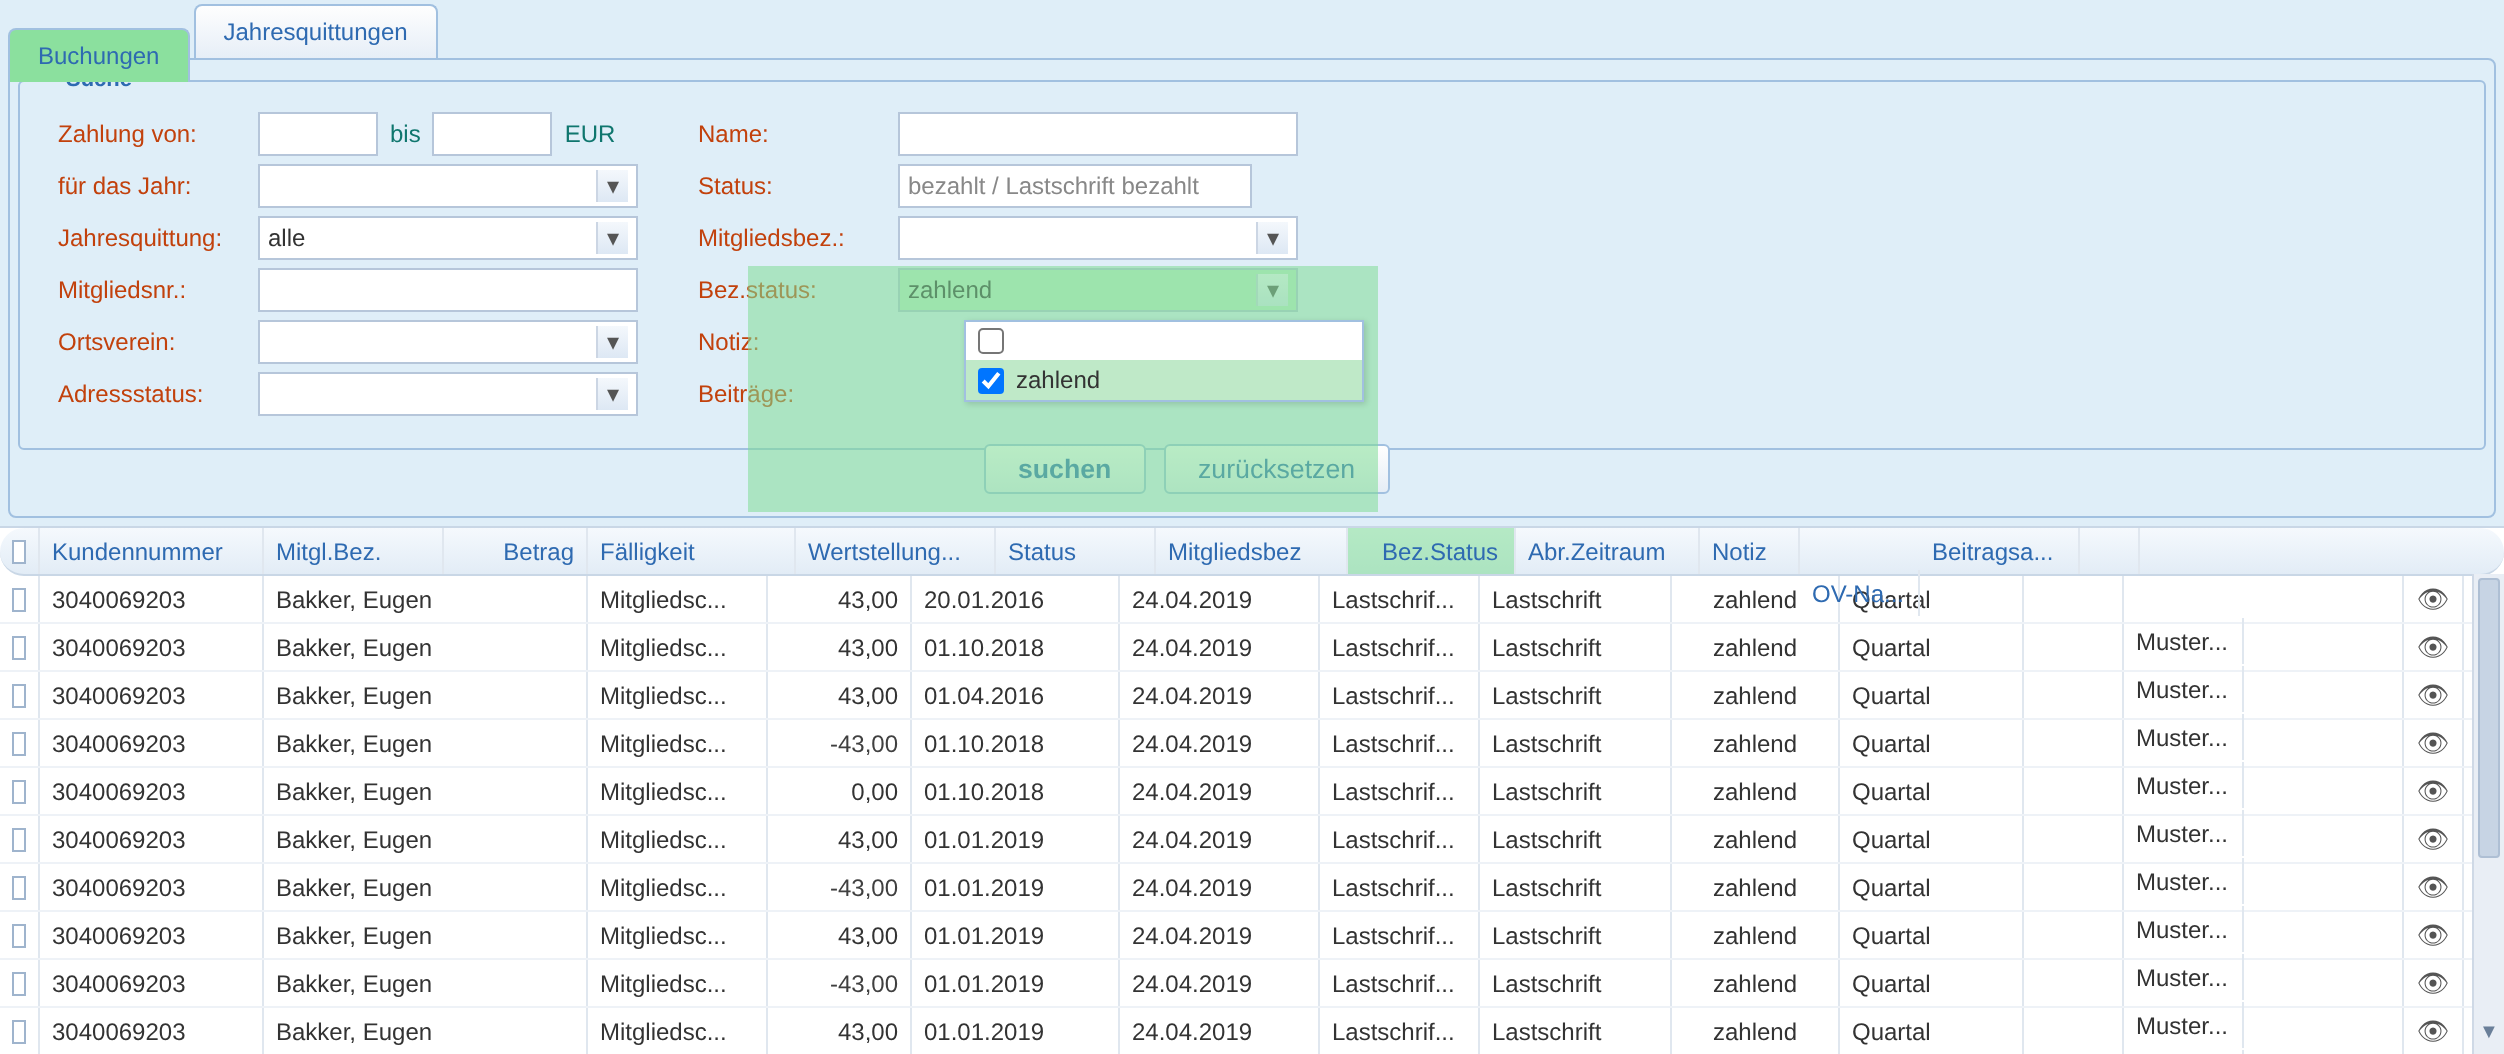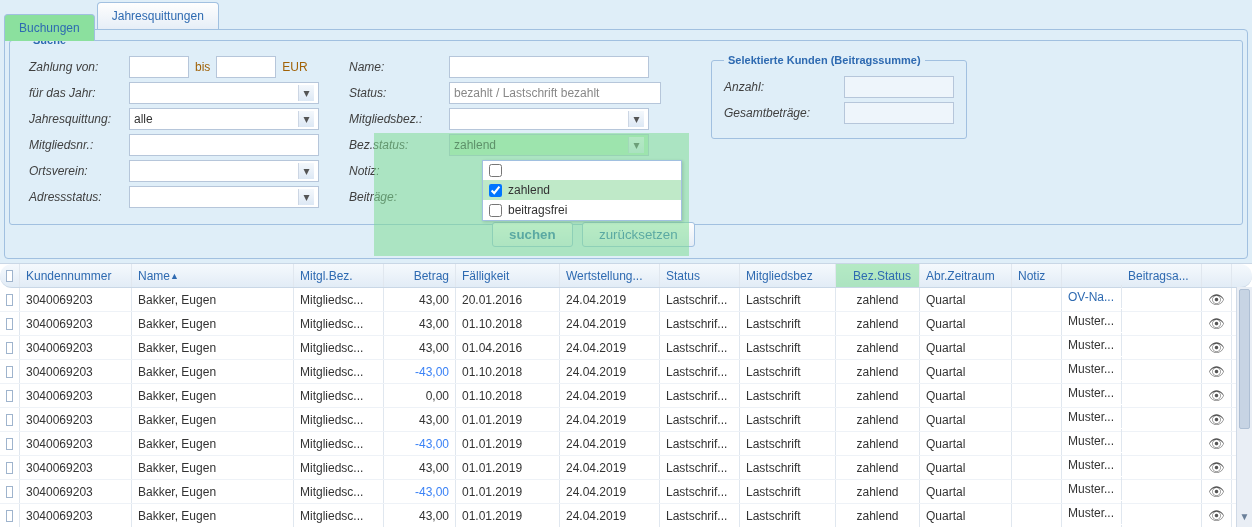--- a/index.html
+++ b/index.html
@@ -64,22 +64,21 @@
     gap: 30px;
   }
   .col { }
   .row {
     display: flex;
     align-items: center;
     height: 26px;
   }
   .row label {
     width: 100px;
-    color: #404040;
-    font-style: italic;
+    color: #c2410c;
   }
   .col2 .row label { width: 100px; }
   input.txt, .combo {
     border: 1px solid #b6c6da;
     height: 22px;
     padding: 2px 4px;
     background: #fff;
     font-size: 12px;
   }
   .combo {
@@ -91,21 +90,21 @@
     cursor:pointer;
   }
   .combo .arrow {
     width:16px; text-align:center; color:#555;
     border-left:1px solid #ccd6e4;
     background:linear-gradient(#f4f8fc,#dde8f4);
     height:100%; display:flex;align-items:center;justify-content:center;
   }
   .short { width:60px; }
   .med { width:190px; }
-  .bis { color:#a16207; padding:0 6px; }
+  .bis { color:#0f766e; padding:0 6px; }
   fieldset.sel {
     border:1px solid #a1c0e0;
     border-radius:3px;
     padding:8px 12px 12px 12px;
     background:#dfeef8;
   }
   fieldset.sel legend { color:#2e6ab1; font-weight:bold; font-size:11px; padding:0 4px;}
   fieldset.sel .row label { width:120px; }
   fieldset.sel input {
     width:110px; border:1px solid #b6c6da; height:22px; background:#eef5fb;
@@ -187,21 +186,21 @@
   .c-fall{width:104px;}
   .c-wert{width:100px;}
   .c-status{width:80px;}
   .c-zf{width:96px;}
   .c-bs{width:84px; justify-content:center;}
   .c-az{width:92px;}
   .c-notiz{width:50px;}
   .c-ov{width:60px;margin-top:42px;}
   .c-bei{width:80px;}
   .c-eye{width:30px;justify-content:center;}
-  .neg{color:#3b82f6;}
+  .neg{color:#404040;}
   .sort-asc::after{content:" \25B2"; font-size:9px; color:#2e6ab1;}
   .hilite-col { background:rgba(128,220,150,0.55);padding-left:15px; }
   .eye{ color:#555; font-size:13px; }
   .chk {
     width:12px;height:12px;border:1px solid #9fb4cd;background:#fff;
   }
   .scrollbar{
     position:absolute;right:0;top:287px;bottom:0;width:16px;background:#e9eef5;border-left:1px solid #cfd9e6;
   }
   .scroll-thumb{position:absolute;top:2px;left:2px;right:2px;height:140px;background:#c7d4e4;border:1px solid #aebfd4;border-radius:2px;}
@@ -263,21 +262,21 @@
         </div>
       </div>
 
       <div class="col col2">
         <div class="row">
           <label>Name:</label>
           <input class="txt" style="width: 200px;">
         </div>
         <div class="row">
           <label>Status:</label>
-          <div class="combo" style="width:212px">
+          <div class="combo" style="width:177px">
               <span style="color:#888">bezahlt / Lastschrift bezahlt</span>
             </div>
         </div>
         <div class="row">
           <label>Mitgliedsbez.:</label>
           <div class="combo" style="width:200px">
               <span></span>
               <span class="arrow">▾</span>
             </div>
         </div>
@@ -289,65 +288,47 @@
             </div>
         </div>
         <div class="row">
           <label>Notiz:</label>
         </div>
         <div class="row">
           <label>Beiträge:</label>
         </div>
       </div>
 
-      <div class="col" style="margin-left:20px;">
-        <fieldset class="sel">
-          <legend>Selektierte Kunden (Beitragssumme)</legend>
-          <div class="row">
-              <label>Anzahl:</label>
-              <input readonly="" style="">
-            </div>
-          <div class="row">
-              <label>Gesamtbeträge:</label>
-              <input readonly="" style="">
-            </div>
-        </fieldset>
-      </div>
     </div>
   </fieldset>
 </div>
 
 <div class="dd-highlight" style="left:374px;top:133px;width:315px;height:123px;"></div>
 
 <div class="dropdown" style="left:482px; top:160px;">
   <div class="opt">
       <input type="checkbox" style="">
     </div>
   <div class="opt" style="background:#bfe9c8;">
       <input type="checkbox" checked="" style="">
       <span>zahlend</span>
     </div>
-  <div class="opt">
-      <input type="checkbox" style="">
-      <span>beitragsfrei</span>
-    </div>
 </div>
 
 <div class="btnrow">
   <button class="btn" style="font-weight:bold"><span>suchen</span></button>
   <button class="btn"><span>zurücksetzen</span></button>
 </div>
 
 <div class="grid">
   <div class="grid-head">
     <div class="cell c-chk">
         <span class="chk"></span>
       </div>
     <div class="cell c-kn">Kundennummer</div>
-    <div class="cell c-name sort-asc">Name</div>
     <div class="cell c-mb">Mitgl.Bez.</div>
     <div class="cell c-betrag">Betrag</div>
     <div class="cell c-fall">Fälligkeit</div>
     <div class="cell c-wert">Wertstellung...</div>
     <div class="cell c-status">Status</div>
     <div class="cell c-zf">Mitgliedsbez</div>
     <div class="cell c-bs hilite-col">Bez.Status</div>
     <div class="cell c-az">Abr.Zeitraum</div>
     <div class="cell c-notiz">Notiz</div>
     <div class="cell c-ov">OV-Na...</div>

